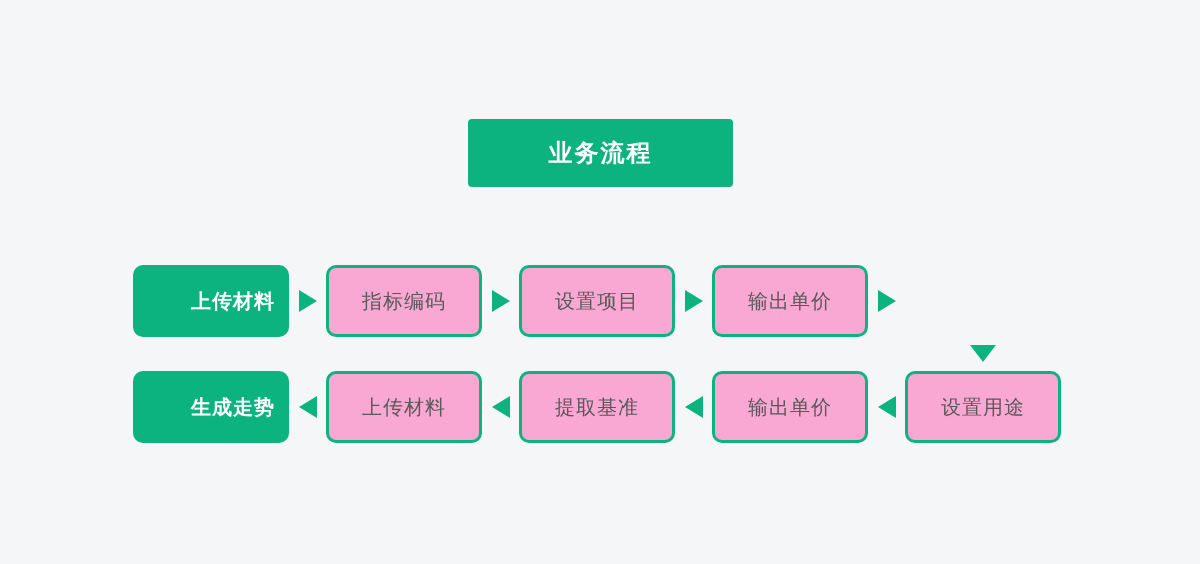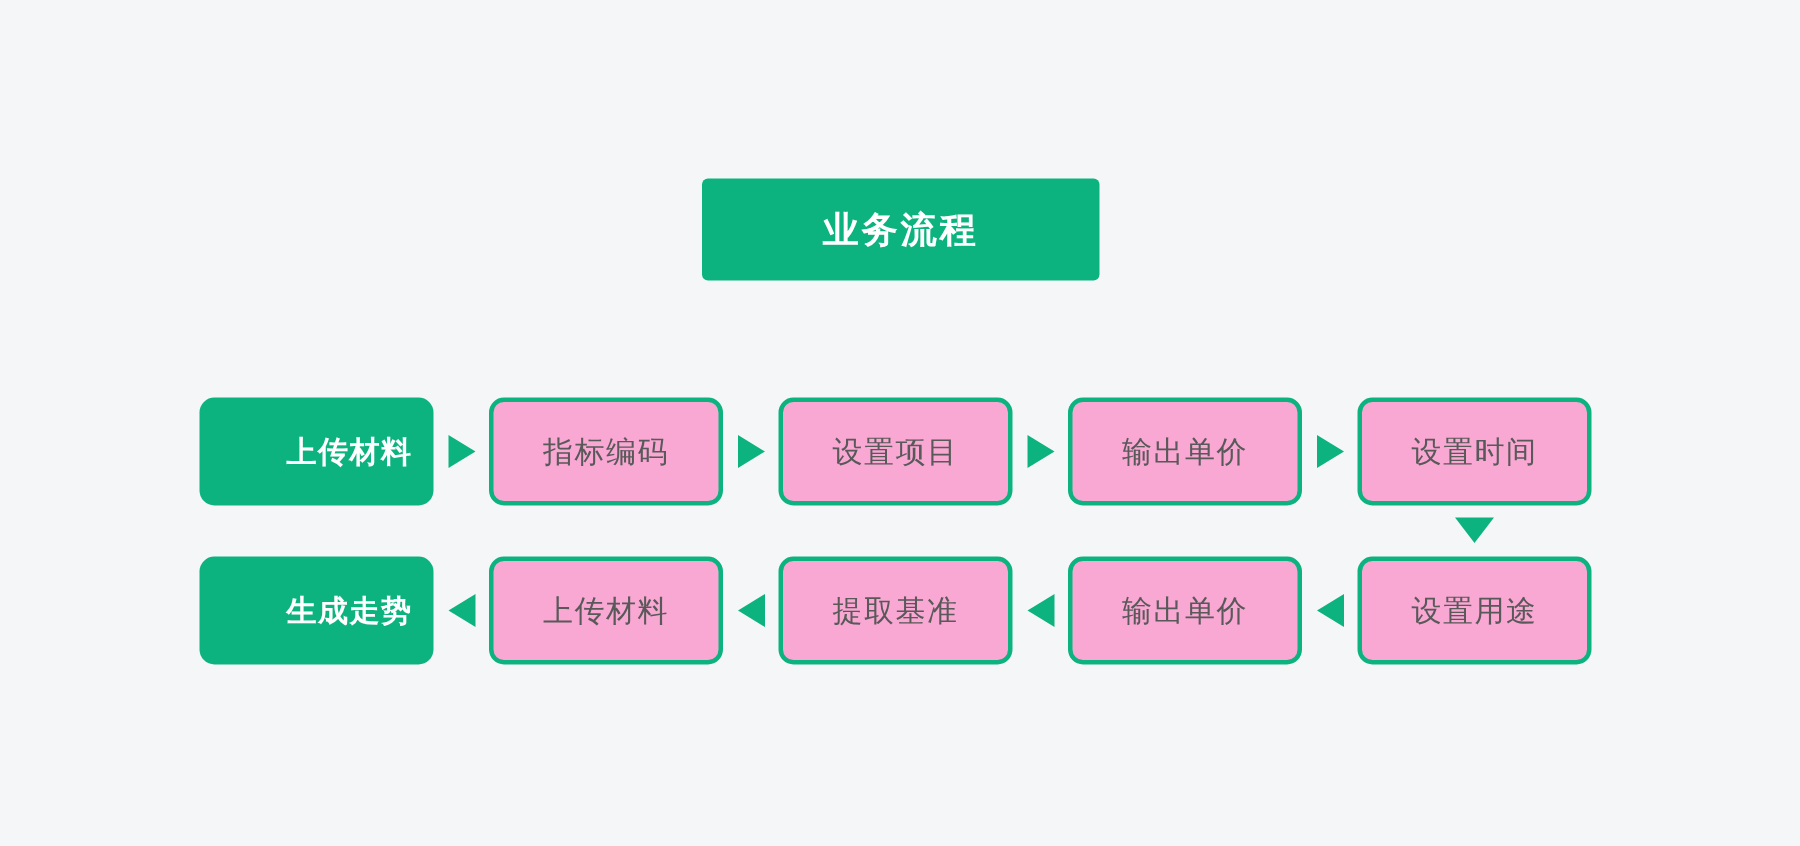--- a/index.html
+++ b/index.html
@@ -117,23 +117,20 @@
   </div>
   <div class="arrow-cell">
       <div class="tri-right"></div>
     </div>
   <div class="node outline">
     <span>输出单价</span>
   </div>
   <div class="arrow-cell">
       <div class="tri-right"></div>
     </div>
-  <div class="node outline">
-    <span>设置时间</span>
-  </div>
 </div>
 
 <div class="tri-down"></div>
 
 <div class="flow-row row2">
   <div class="node filled">
     <span>生成走势</span>
   </div>
   <div class="arrow-cell">
       <div class="tri-left"></div>

